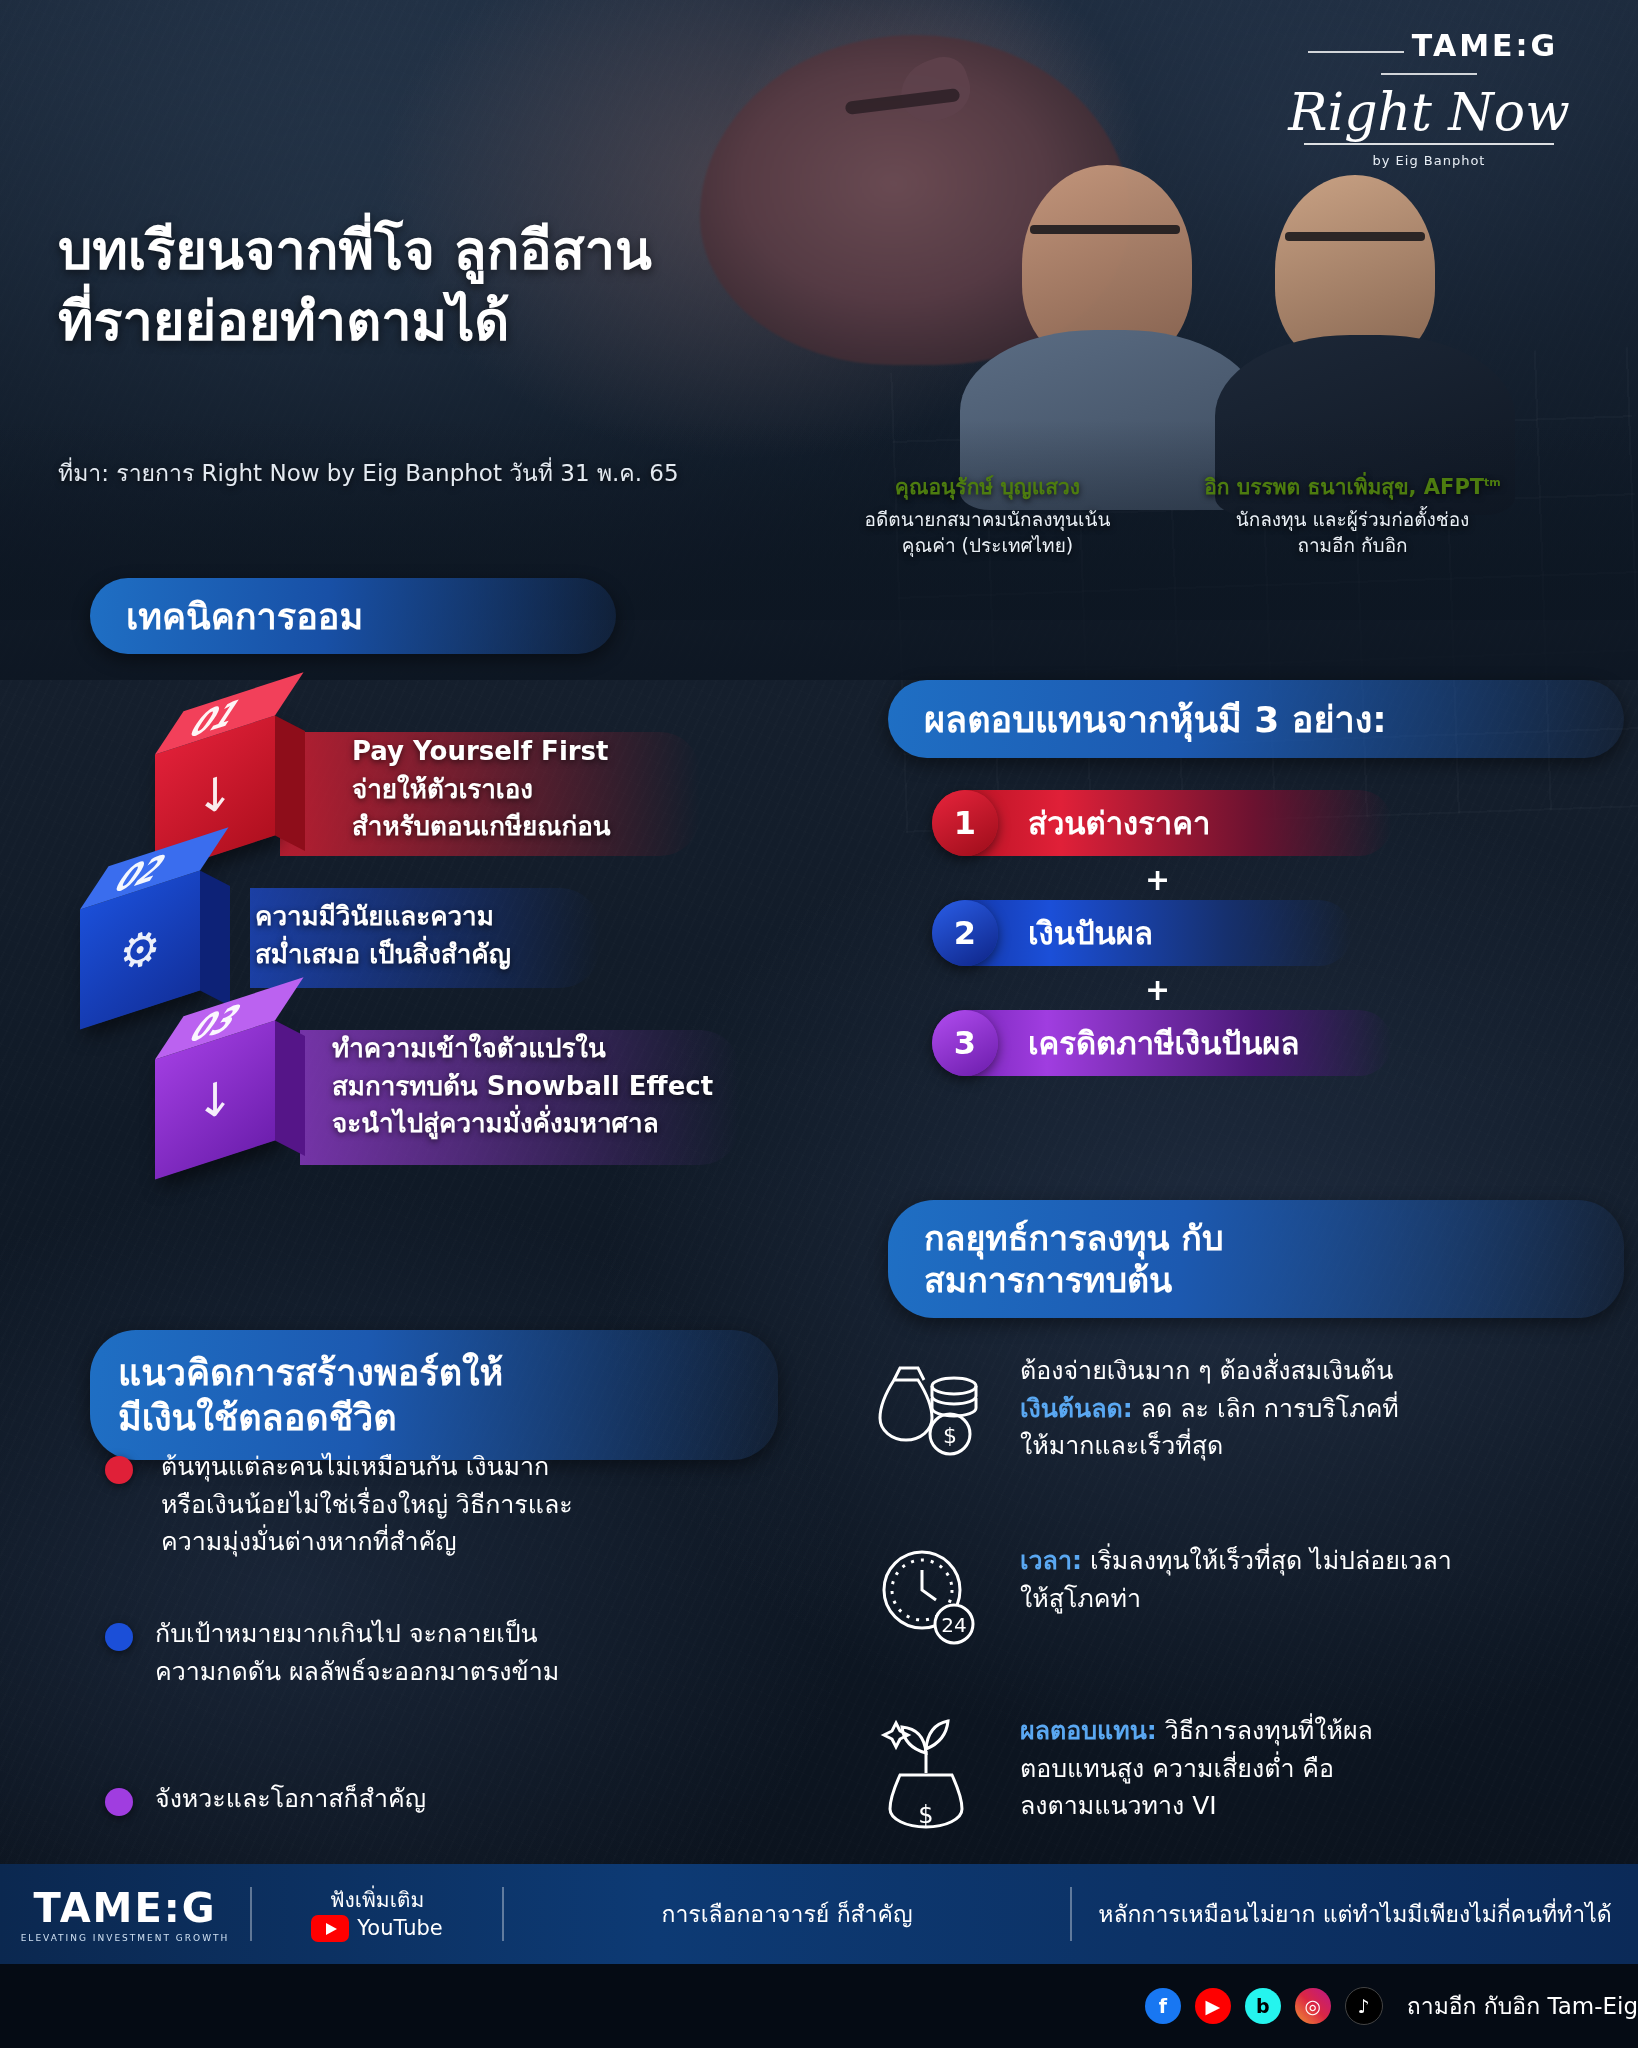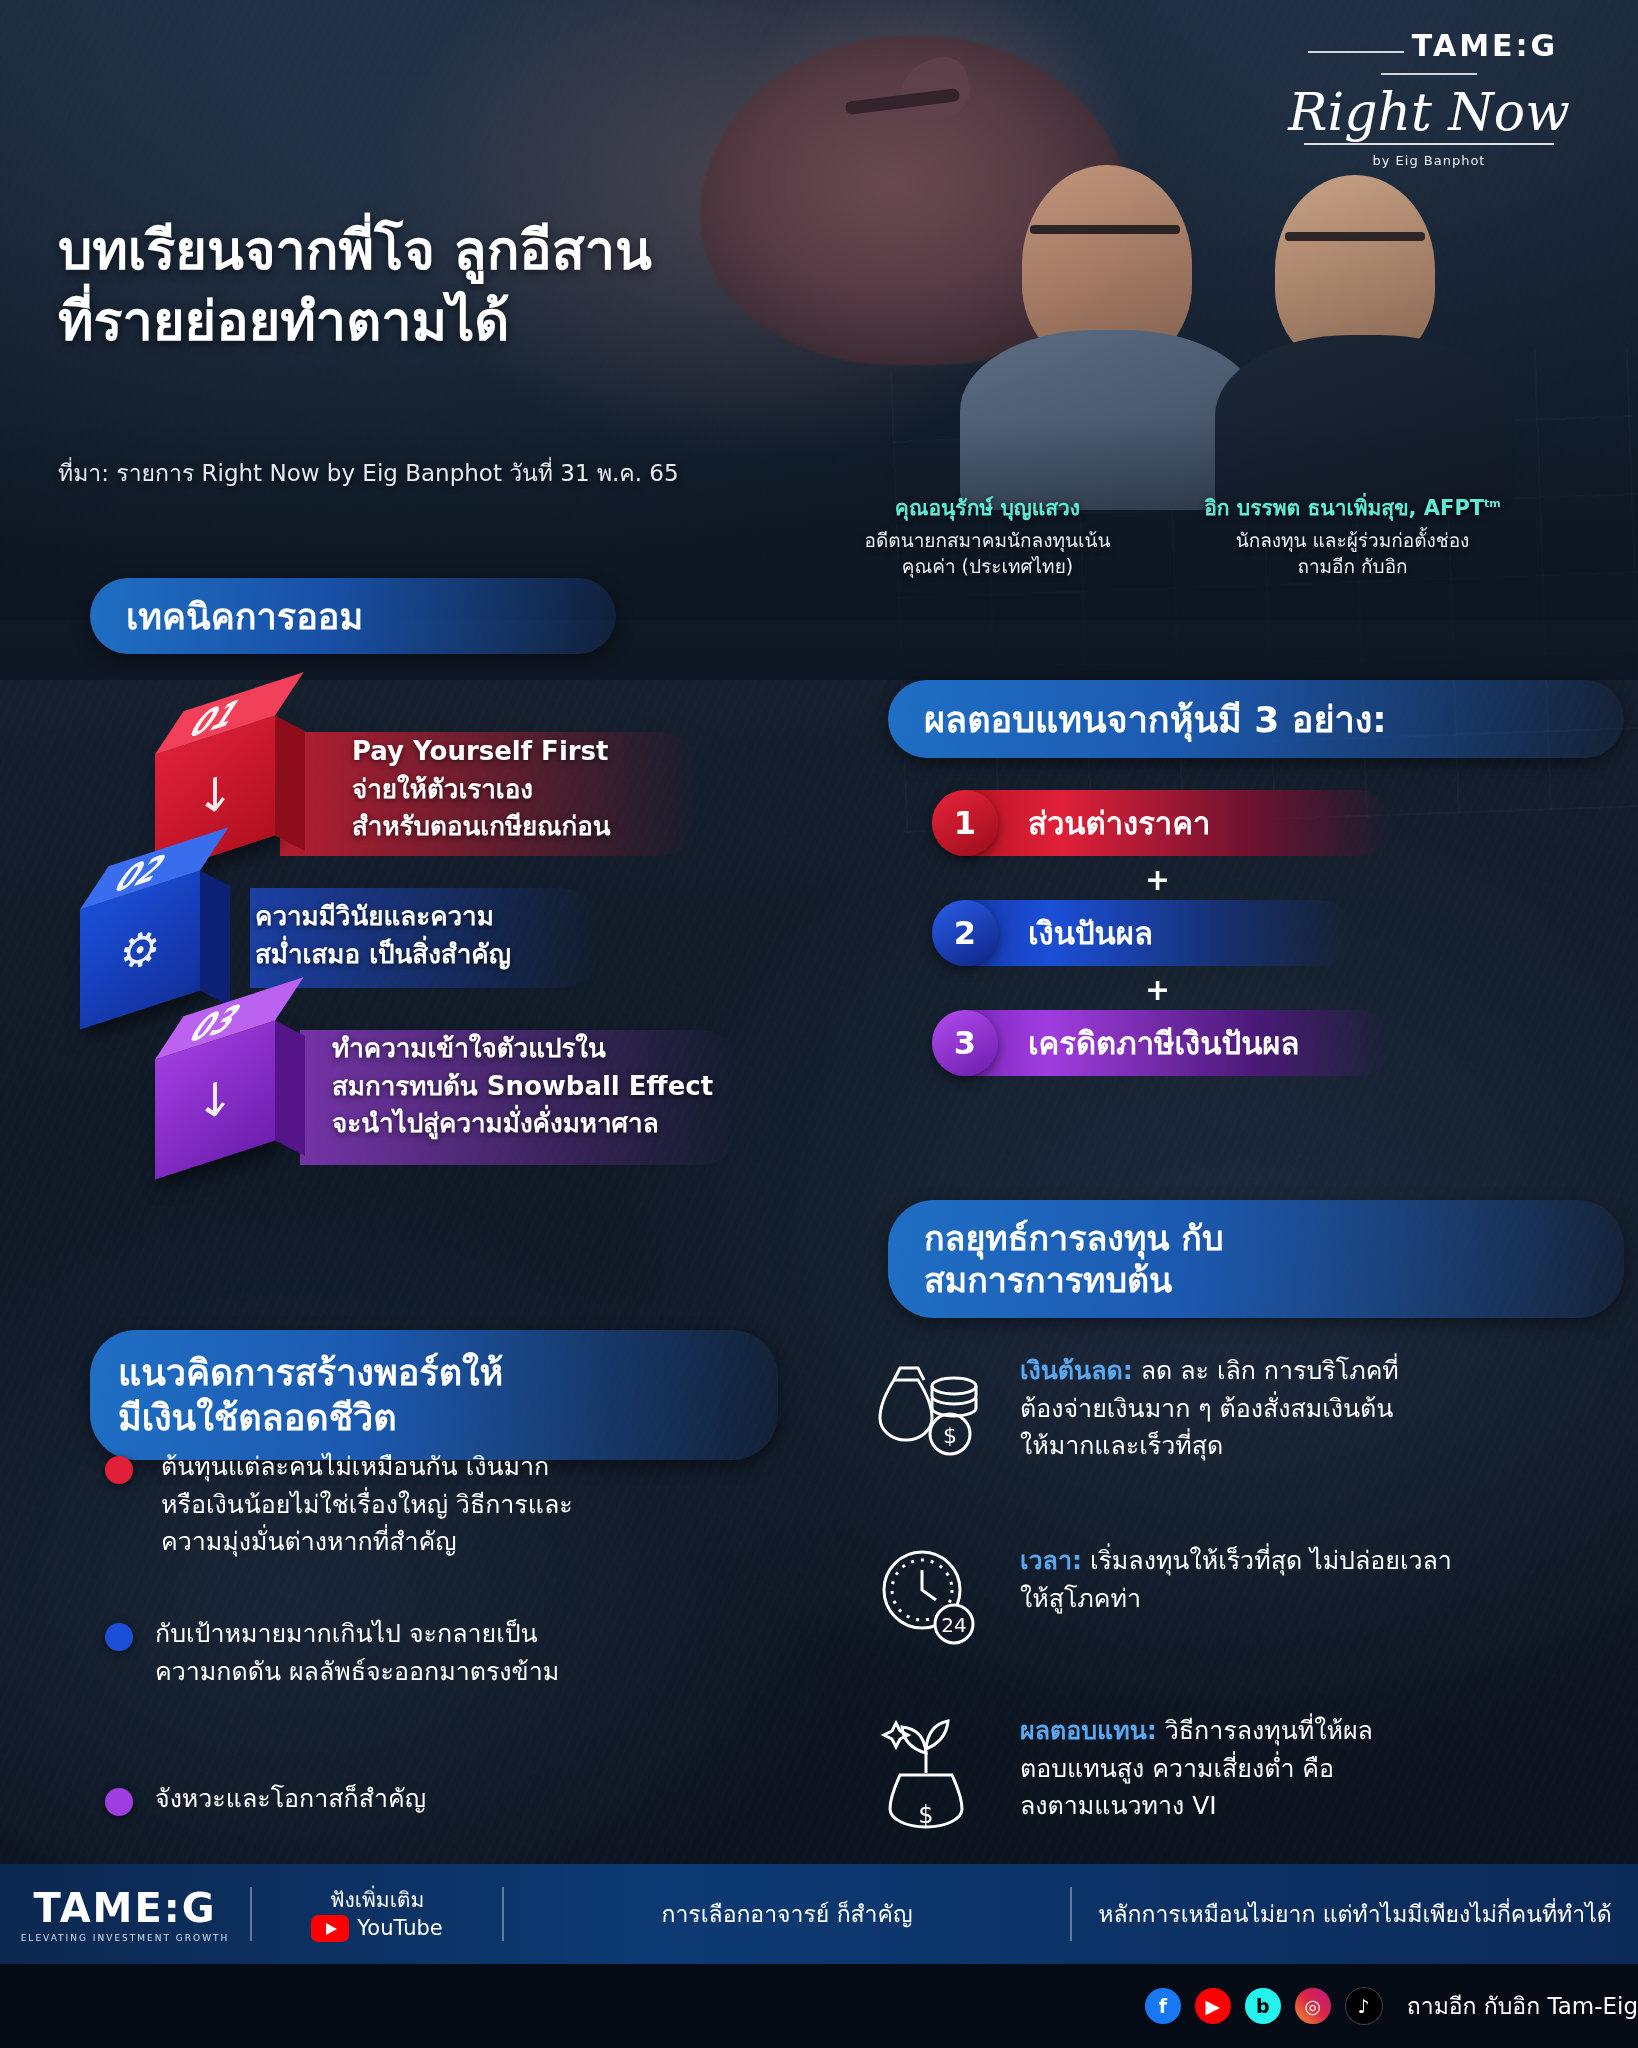--- a/index.html
+++ b/index.html
@@ -87,21 +87,21 @@
     text-shadow:0 3px 10px rgba(0,0,0,.6);
   }
   .source{
     position:absolute;left:58px;top:455px;width:800px;font-size:23px;color:#e4eaf1;
     text-shadow:0 2px 6px rgba(0,0,0,.7);
   }
 
   
   .speakers{position:absolute;left:820px;top:470px;width:700px;display:flex;gap:30px;}
   .speaker{flex:1;text-align:center;}
-  .speaker .nm{font-size:21px;font-weight:bold;color:#5eead4;text-shadow:0 2px 6px rgba(0,0,0,.8);margin-top:21px;}
+  .speaker .nm{font-size:21px;font-weight:bold;color:#4d7c0f;text-shadow:0 2px 6px rgba(0,0,0,.8);}
   .speaker .rl{font-size:19px;color:#eaf0f6;line-height:1.35;margin-top:4px;text-shadow:0 2px 6px rgba(0,0,0,.85);}
   .speaker .sup{font-size:11px;vertical-align:super;}
 
   
   .person{position:absolute;border-radius:50% 50% 40% 40%;}
   .p1{left:1022px;top:165px;width:170px;height:200px;background:linear-gradient(160deg,#c89a7e,#8a6450);opacity:.95;}
   .p1b{left:960px;top:330px;width:300px;height:180px;background:linear-gradient(160deg,#5b6d84,#3d4b5e);border-radius:45% 45% 10% 10%;}
   .p2{left:1275px;top:175px;width:160px;height:190px;background:linear-gradient(160deg,#d2a888,#8d6a53);opacity:.95;}
   .p2b{left:1215px;top:335px;width:300px;height:180px;background:linear-gradient(160deg,#1d2838,#0f1723);border-radius:45% 45% 10% 10%;}
   .glasses{position:absolute;height:9px;background:rgba(20,20,25,.85);border-radius:4px;}
@@ -339,22 +339,22 @@
         <path d="M28 30 q-14 22 -14 38 a26 22 0 0 0 52 0 q0 -16 -14 -38 z"></path>
         <path d="M28 30 l6 -12 h18 l6 12"></path>
         <ellipse cx="88" cy="36" rx="22" ry="8"></ellipse>
         <path d="M66 36 v10 a22 8 0 0 0 44 0 v-10"></path>
         <path d="M66 48 v10 a22 8 0 0 0 44 0 v-10"></path>
         <circle cx="84" cy="84" r="20"></circle>
         <text x="84" y="93" font-size="22" fill="#fff" stroke="none" text-anchor="middle" font-family="DejaVu Sans">$</text>
       </svg>
     </div>
     <div class="itxt">
+      <div>ต้องจ่ายเงินมาก ๆ ต้องสั่งสมเงินต้น</div>
       <div><b>เงินต้นลด:</b><span> ลด ละ เลิก การบริโภคที่</span></div>
-      <div>ต้องจ่ายเงินมาก ๆ ต้องสั่งสมเงินต้น</div>
       <div>ให้มากและเร็วที่สุด</div>
     </div>
   </div>
 
   <div class="irow" style="left:860px;top:1530px;">
     <div class="iwrap">
       <svg width="120" height="112" viewBox="0 0 120 112" fill="none" stroke="#fff" stroke-width="3">
         <circle cx="56" cy="50" r="38"></circle>
         <circle cx="56" cy="50" r="30" stroke-dasharray="3 7"></circle>
         <path d="M56 30 v20 l14 10"></path>

